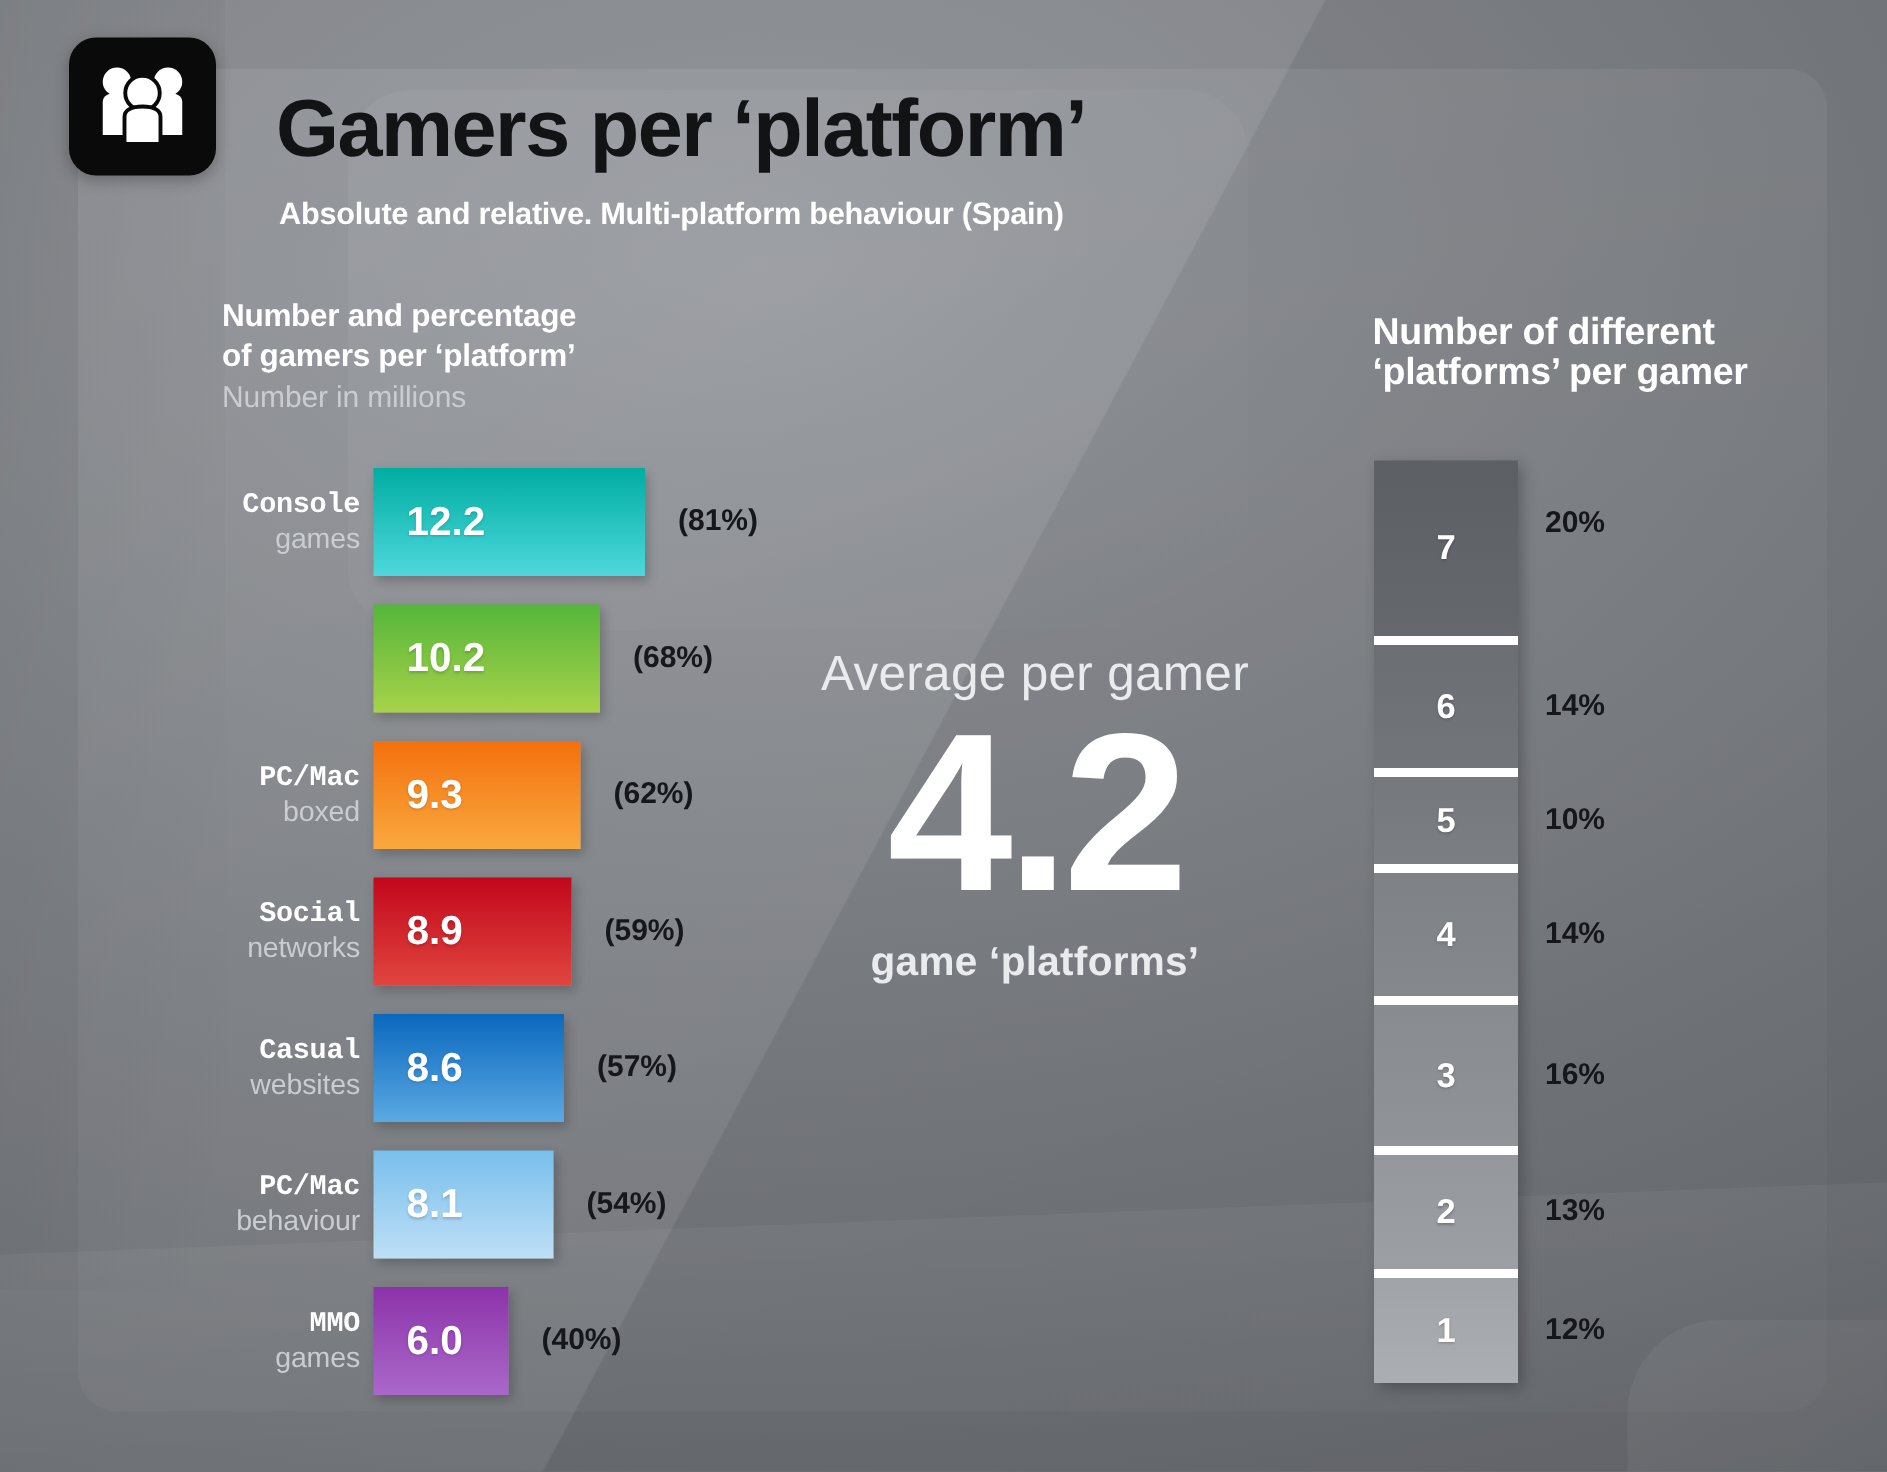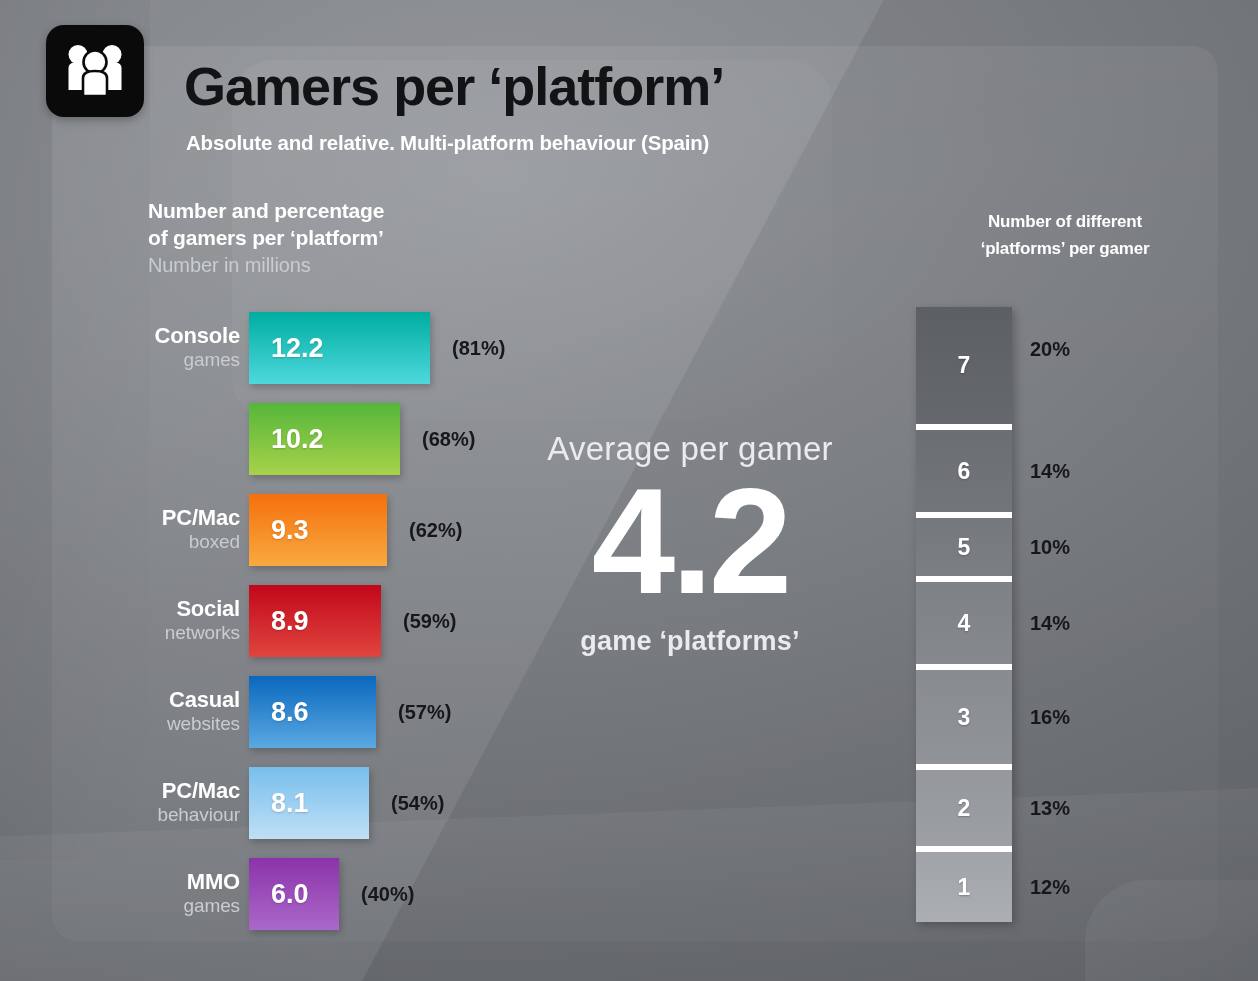--- a/index.html
+++ b/index.html
@@ -73,30 +73,30 @@
   .left-head .l1{
     font-size:21px;font-weight:bold;color:#ffffff;line-height:27px;letter-spacing:-0.2px;
   }
   .left-head .l2{
     font-size:20px;font-weight:normal;color:#c9ccd0;line-height:28px;letter-spacing:-0.1px;
   }
 
   
   .right-head{
     position:absolute;left:915px;top:208px;width:300px;
-    font-size:17px;font-weight:bold;color:#ffffff;line-height:27px;letter-spacing:-0.2px;text-align:center;
+    font-size:25px;font-weight:bold;color:#ffffff;line-height:27px;letter-spacing:-0.2px;
   }
 
   
   .bars{position:absolute;left:0;top:0;}
   .bar-row{position:absolute;left:0;height:72px;}
   .bar-label{
     position:absolute;right:1018px;width:180px;text-align:right;top:12px;
   }
-  .bar-label .n1{font-size:22px;font-weight:bold;color:#ffffff;line-height:24px;letter-spacing:-0.2px;}
+  .bar-label .n1{font-size:19px;font-weight:bold;color:#ffffff;line-height:24px;letter-spacing:-0.2px;font-family:Liberation Mono, monospace;}
   .bar-label .n2{font-size:19px;font-weight:normal;color:#c9ccd0;line-height:24px;letter-spacing:-0.1px;}
   .bar-rect{
     position:absolute;left:249px;top:0;height:72px;
     box-shadow:2px 3px 7px rgba(0,0,0,0.22);
   }
   .bar-value{
     position:absolute;left:22px;top:50%;transform:translateY(-50%);
     font-size:27px;font-weight:bold;color:#ffffff;
     text-shadow:0 1px 2px rgba(0,0,0,0.18);
   }

